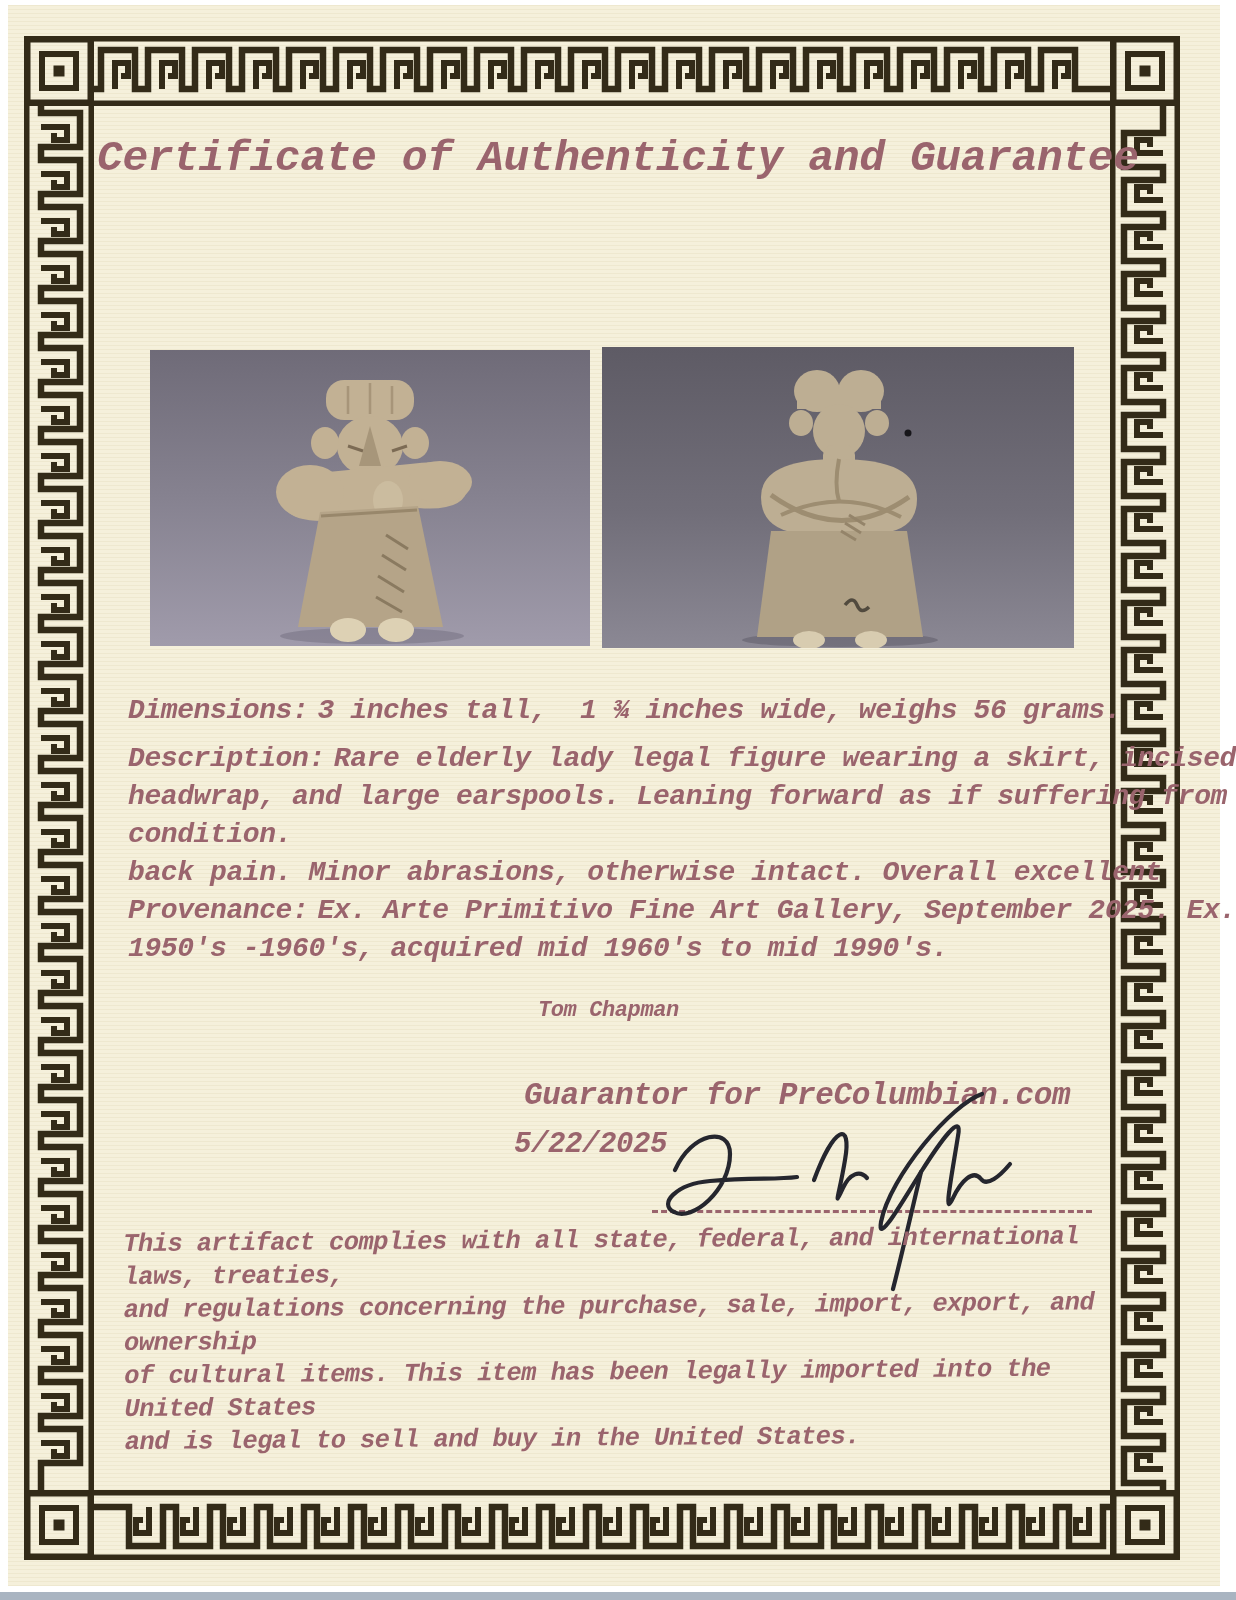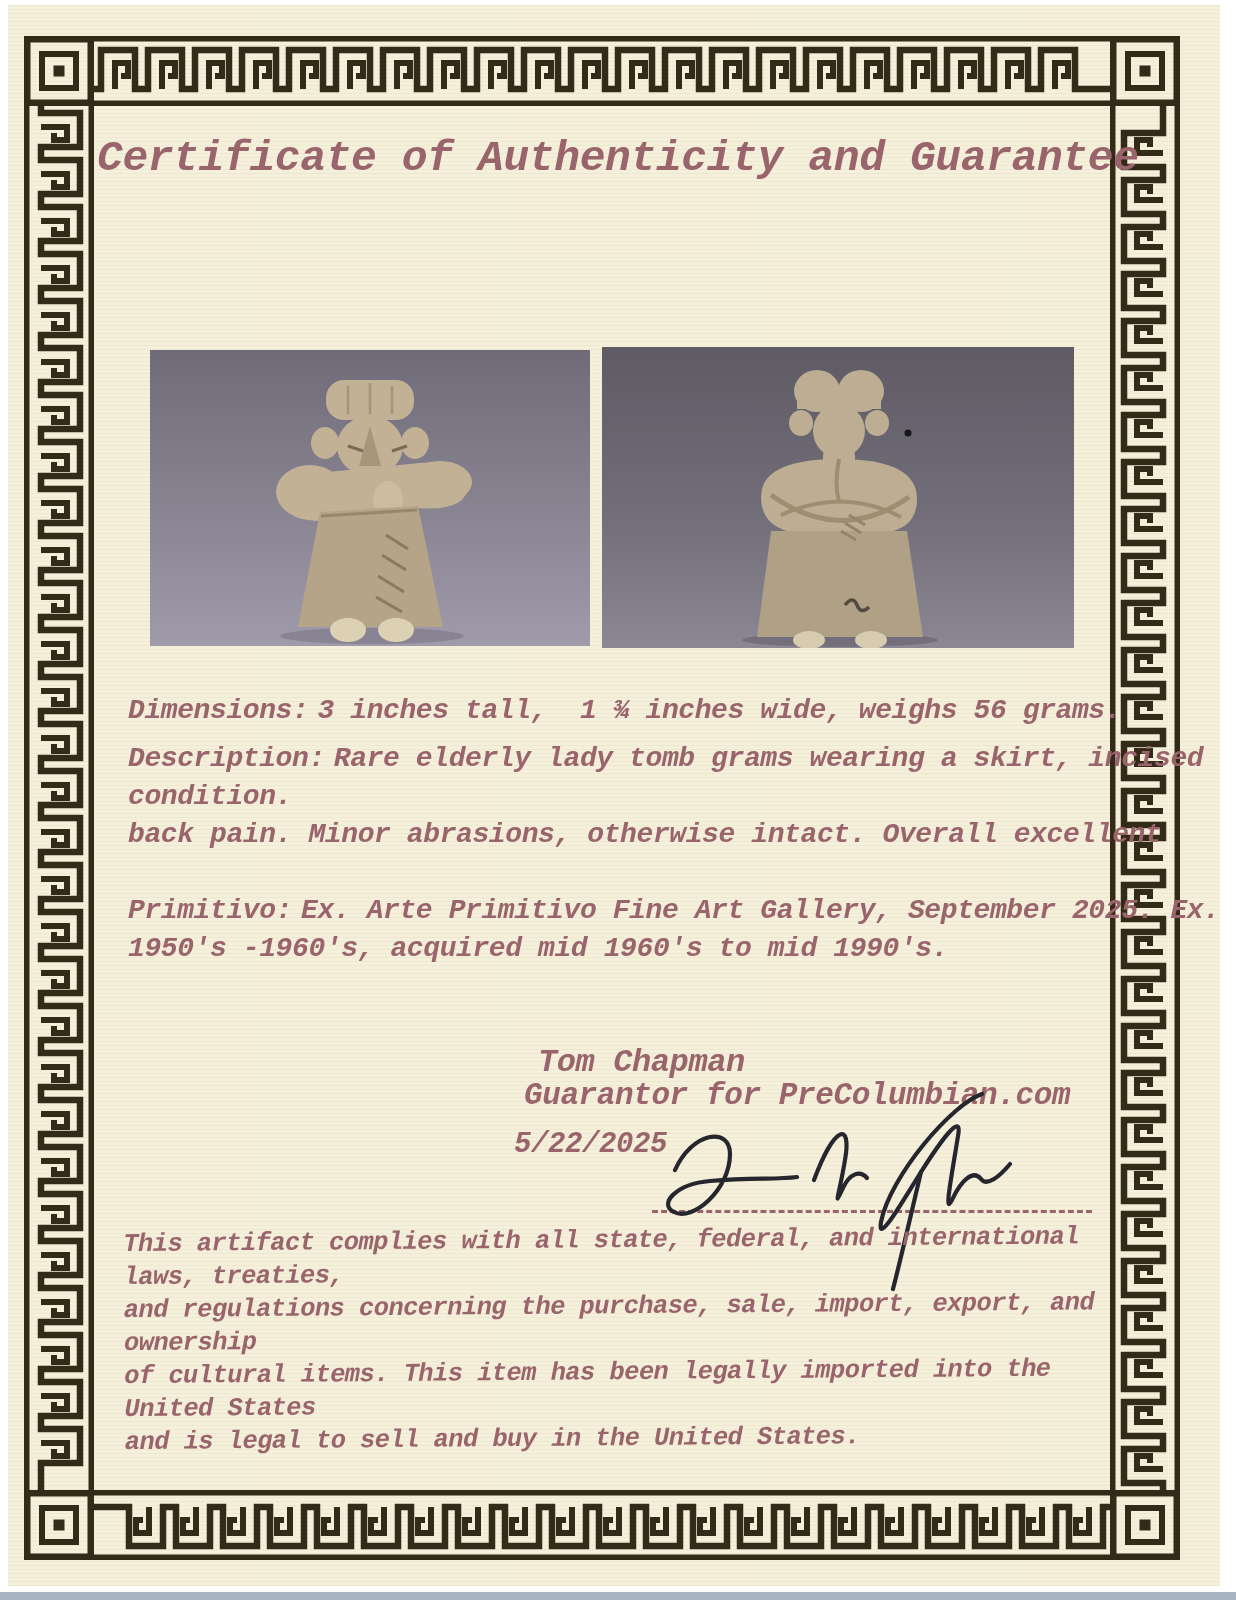--- a/index.html
+++ b/index.html
@@ -18,21 +18,21 @@
         font-size:30px;line-height:38px;}
   .para{position:absolute;left:128px;font-size:28px;line-height:38px;white-space:pre-wrap;}
   .para .lbl{margin-right:9px;margin-top:12px;}
   .line{display:block;}
   .photo{position:absolute;overflow:hidden;}
   .photo svg{display:block;width:100%;height:100%;}
   .photo-front{left:150px;top:350px;width:440px;height:296px;
         background:linear-gradient(180deg,#6f6b78 0%,#868290 50%,#a09bab 100%);}
   .photo-back{left:602px;top:347px;width:472px;height:301px;
         background:linear-gradient(180deg,#5e5b65 0%,#716e79 55%,#8b8894 100%);}
-  .signer-name{position:absolute;left:538px;top:1044px;font-size:32px;white-space:nowrap;}
+  .signer-name{position:absolute;left:538px;top:998px;font-size:22px;white-space:nowrap;}
   .signer-role{position:absolute;left:524px;top:1078px;font-size:31px;white-space:nowrap;}
   .sig-date{position:absolute;left:514px;top:1128px;font-size:29px;white-space:nowrap;}
   .sig-rule{position:absolute;left:652px;top:1210px;width:440px;height:0;
         border-top:3px dashed #9a646d;}
   .signature{position:absolute;left:590px;top:1082px;width:530px;height:215px;}
   .legal{position:absolute;left:124px;top:1228px;width:1010px;font-size:25.5px;line-height:33px;
         letter-spacing:-0.6px;transform:rotate(-0.45deg);transform-origin:left center;}
 </style>
 </head>
 <body>
@@ -332,23 +332,23 @@
       <path d="M246,168l16,10 M242,176l16,10 M238,184l15,9" stroke="#94846a" stroke-width="3" fill="none"></path>
       <ellipse cx="206" cy="293" rx="16" ry="9" fill="#d8ccb0"></ellipse>
       <ellipse cx="268" cy="293" rx="16" ry="9" fill="#d8ccb0"></ellipse>
       <path d="M242,258 q8,-10 12,0 t12,2" stroke="#3a342c" stroke-width="3.5" fill="none" opacity="0.8"></path>
       <circle cx="305" cy="86" r="3.5" fill="#17161a"></circle>
     </svg>
   </div>
 
   <p class="para rose" style="top:664px;"><span class="lbl">Dimensions:</span><span>3 inches tall,  1 ¾ inches wide, weighs 56 grams.</span></p>
 
-  <p class="para rose" style="top:712px;"><span class="lbl">Description:</span><span>Rare elderly lady tomb grams wearing a skirt, incised</span><span class="line">condition.</span><span class="line">back pain. Minor abrasions, otherwise intact. Overall excellent</span></p>
-
-  <p class="para rose" style="top:864px;"><span class="lbl">Primitivo:</span><span>Ex. Arte Primitivo Fine Art Gallery, September 2025. Ex.</span><span class="line">1950's -1960's, acquired mid 1960's to mid 1990's.</span></p>
+  <p class="para rose" style="top:712px;"><span class="lbl">Description:</span><span>Rare elderly lady legal figure wearing a skirt, incised</span><span class="line">headwrap, and large earspools. Leaning forward as if suffering from</span><span class="line">condition.</span><span class="line">back pain. Minor abrasions, otherwise intact. Overall excellent</span></p>
+
+  <p class="para rose" style="top:864px;"><span class="lbl">Provenance:</span><span>Ex. Arte Primitivo Fine Art Gallery, September 2025. Ex.</span><span class="line">1950's -1960's, acquired mid 1960's to mid 1990's.</span></p>
 
   <div class="signer-name rose">Tom Chapman</div>
   <div class="signer-role rose">Guarantor for PreColumbian.com</div>
 
   <div class="sig-date rose">5/22/2025</div>
   <div class="sig-rule"></div>
 
   <svg class="signature" viewBox="0 0 530 215">
     <g fill="none" stroke="#25262e" stroke-width="4.2" stroke-linecap="round">
       <path d="M85,88 C102,50 140,44 140,72 C140,108 102,140 84,130 C68,122 86,102 120,99 C162,95 186,98 207,95"></path>

